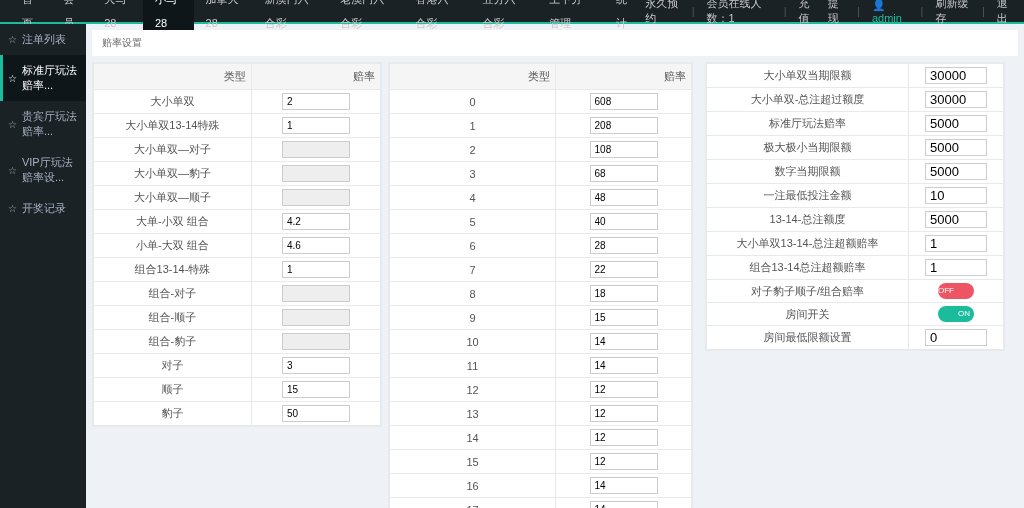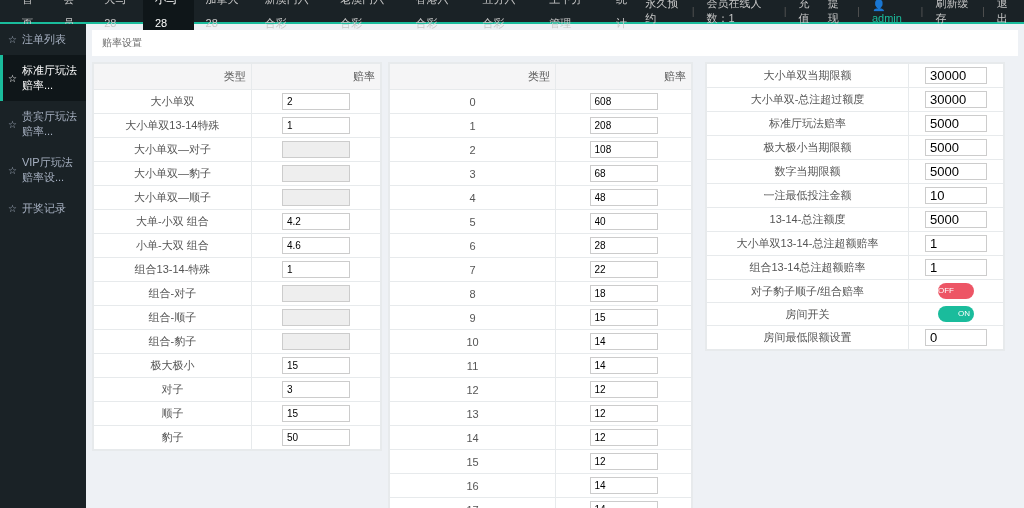--- a/index.html
+++ b/index.html
@@ -143,24 +143,20 @@
               </tr>
               <tr>
                 <td class="label">组合-顺子</td>
                 <td class="val"><input class="rate" value="" disabled="" style=""></td>
               </tr>
               <tr>
                 <td class="label">组合-豹子</td>
                 <td class="val"><input class="rate" value="" disabled="" style=""></td>
               </tr>
               <tr>
-                <td class="label">极大极小</td>
-                <td class="val"><input class="rate" value="15" style=""></td>
-              </tr>
-              <tr>
                 <td class="label">对子</td>
                 <td class="val"><input class="rate" value="3" style=""></td>
               </tr>
               <tr>
                 <td class="label">顺子</td>
                 <td class="val"><input class="rate" value="15" style=""></td>
               </tr>
               <tr>
                 <td class="label">豹子</td>
                 <td class="val"><input class="rate" value="50" style=""></td>

